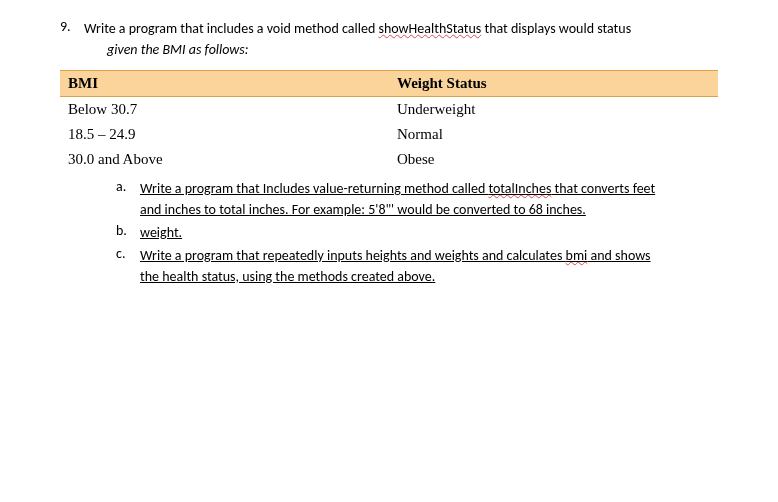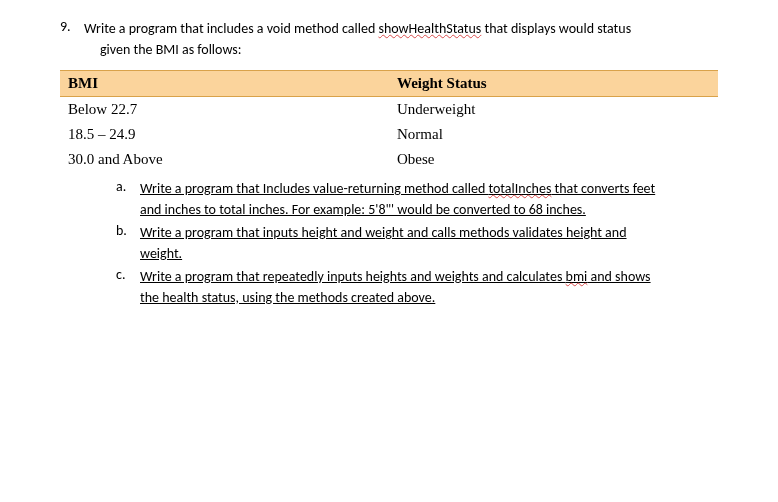--- a/index.html
+++ b/index.html
@@ -21,21 +21,22 @@
   }
   .q-num {
     width: 24px;
     flex-shrink: 0;
   }
   .q-body {
     flex: 1;
     line-height: 1.5;
   }
   .indent2 {
-    margin-left: 16px;
+    margin-left: 23px;
+    font-style: italic;
   }
   .spell {
     text-decoration: underline;
     text-decoration-color: #d94c4c;
     text-decoration-style: wavy;
     text-decoration-thickness: 1px;
     margin-top: 16px;
   }
   .table-wrap {
     margin-top: 10px;
@@ -94,21 +95,21 @@
   <div class="table-wrap">
     <table>
       <thead>
         <tr>
           <th style="width:50%;">BMI</th>
           <th style="width:50%;">Weight Status</th>
         </tr>
       </thead>
       <tbody>
         <tr>
-          <td>Below 22.7</td>
+          <td>Below 30.7</td>
           <td>Underweight</td>
         </tr>
         <tr>
           <td>18.5 – 24.9</td>
           <td>Normal</td>
         </tr>
         <tr>
           <td>30.0 and Above</td>
           <td>Obese</td>
         </tr>
@@ -122,21 +123,20 @@
       <div class="sub-letter">a.</div>
       <div class="sub-body">
         <span>Write a program that Includes value-returning method called </span><span class="spell">totalInches</span><span> that converts feet</span>
         <div>and inches to total inches. For example: 5'8"' would be converted to 68 inches.</div>
       </div>
     </div>
 
     <div class="sub-row">
       <div class="sub-letter">b.</div>
       <div class="sub-body">
-        <div>Write a program that inputs height and weight and calls methods validates height and</div>
         <div>weight.</div>
       </div>
     </div>
 
     <div class="sub-row">
       <div class="sub-letter">c.</div>
       <div class="sub-body">
         <span>Write a program that repeatedly inputs heights and weights and calculates </span><span class="spell">bmi</span><span> and shows</span>
         <div>the health status, using the methods created above.</div>
       </div>

